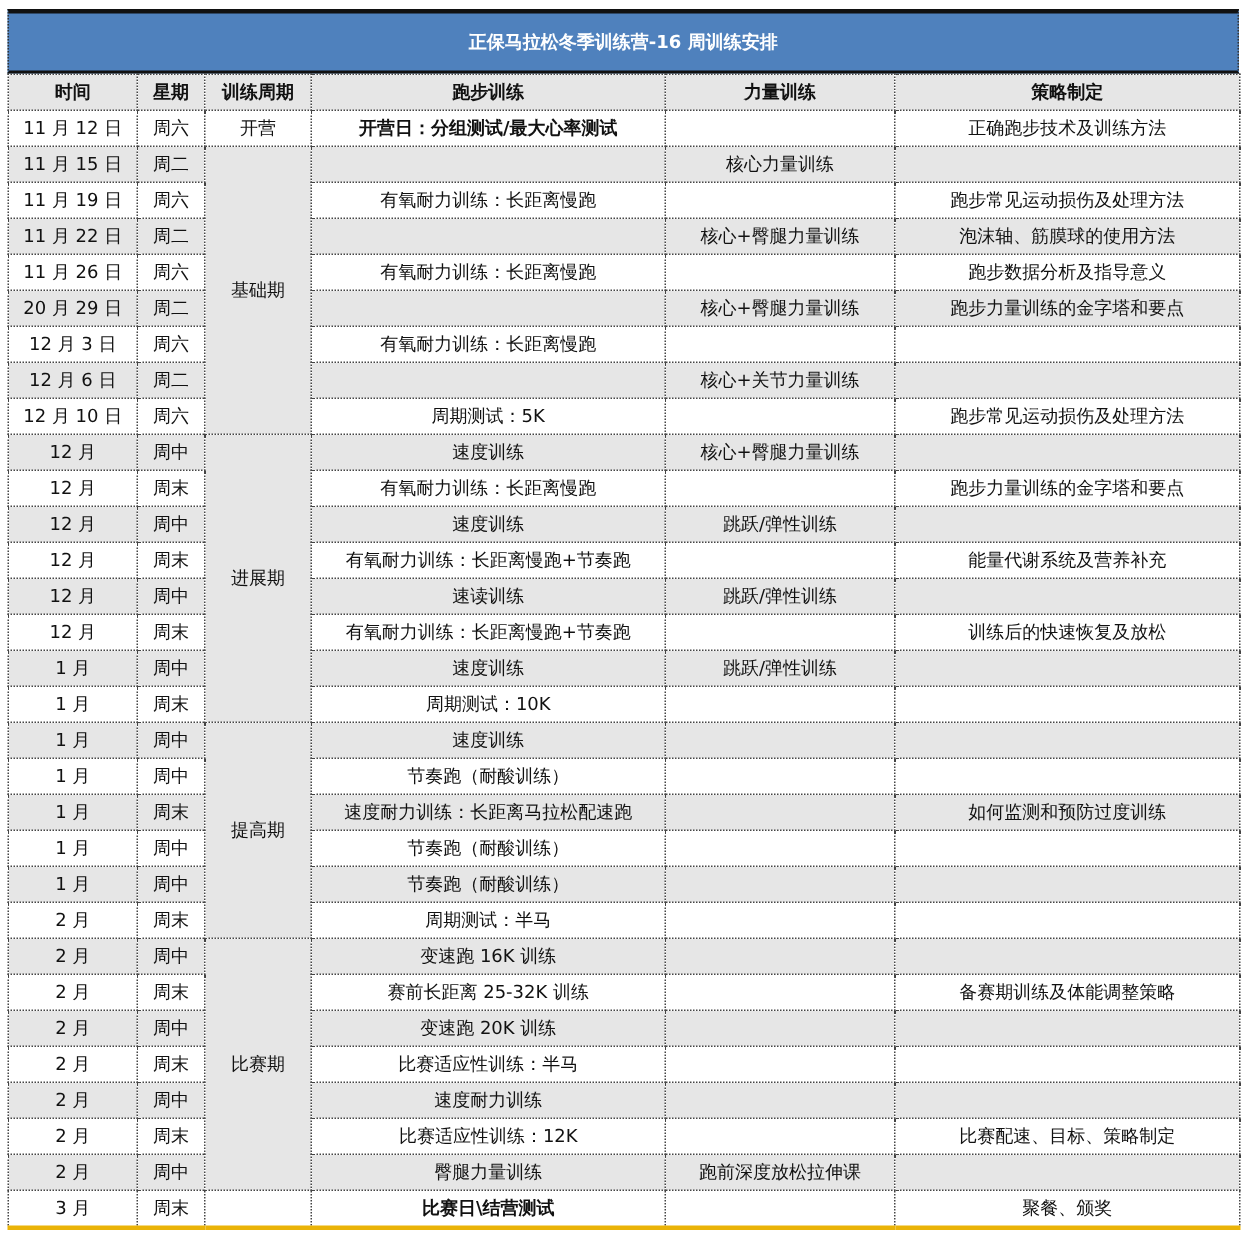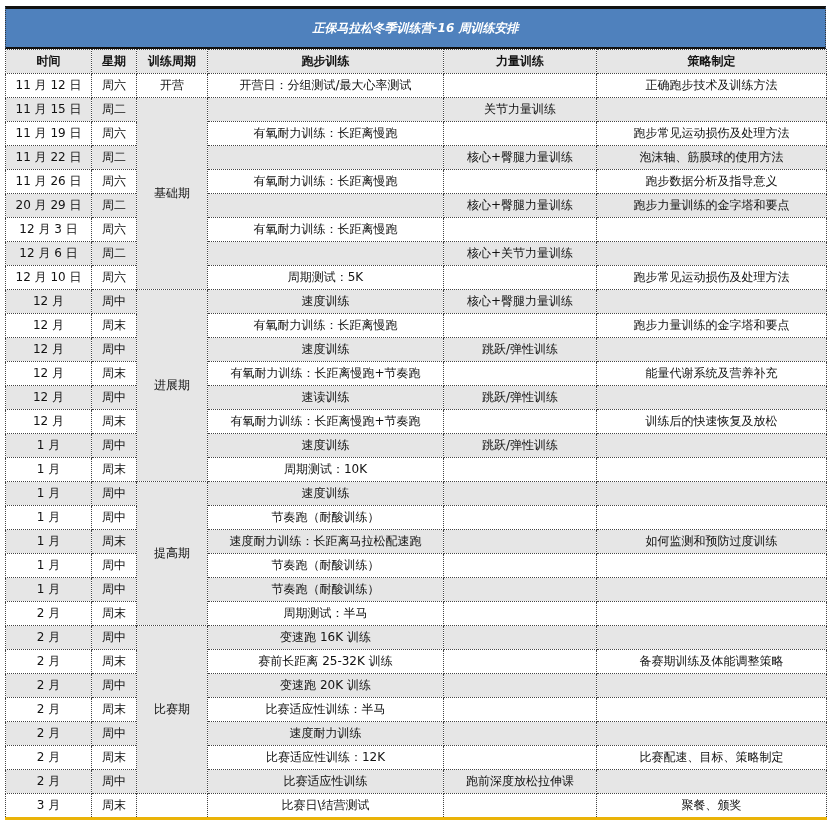--- a/index.html
+++ b/index.html
@@ -4,33 +4,33 @@
 <style>
   html, body { margin: 0; padding: 0; background: #ffffff; }
   body { width: 831px; height: 826px; position: relative; overflow: hidden;
          font-family: "DejaVu Sans", "Liberation Sans", sans-serif; }
   .sheet { position: absolute; left: 5px; top: 6px; width: 821px; }
   .title-band {
     height: 40px; background: #4f81bd; color: #ffffff;
     border-top: 3px solid #111; border-left: 1px dotted #333; border-right: 1px dotted #333;
     border-bottom: 2px solid #111;
     display: flex; align-items: center; justify-content: center;
-    font-size: 12px; font-weight: bold; box-sizing: border-box; height: 43px; font-style: italic;
+    font-size: 12px; font-weight: bold; box-sizing: border-box; height: 43px;
   }
   table { border-collapse: collapse; table-layout: fixed; width: 821px; font-size: 12px; color: #111; }
   col.c-date { width: 86px; } col.c-day { width: 45px; } col.c-period { width: 71px; }
   col.c-run { width: 236px; } col.c-str { width: 153px; } col.c-theory { width: 230px; }
   th, td { height: 23px; padding: 0; text-align: center; vertical-align: middle;
            border: 1px dotted #444; white-space: nowrap; overflow: hidden; }
   th { background: #e6e6e6; font-weight: bold; height: 23px; }
   tr.odd td { background: #ffffff; }
   tr.even td { background: #e6e6e6; }
   td.period { background: #e6e6e6 !important; }
   td.period.white { background: #ffffff !important; }
-  td.bold { font-weight: normal; margin-top: 40px; }
+  td.bold { font-weight: bold; margin-top: 40px; }
   tbody tr:last-child td { border-bottom: 3px solid #eab308; }
 </style>
 </head>
 <body>
 
 <div class="sheet">
   <div class="title-band">
     <span>正保马拉松冬季训练营-16 周训练安排</span>
   </div>
   <table>
@@ -59,21 +59,21 @@
           <td class="period white" rowspan="1">开营</td>
           <td class="bold">开营日：分组测试/最大心率测试</td>
           <td></td>
           <td>正确跑步技术及训练方法</td>
         </tr>
         <tr class="even">
           <td>11 月 15 日</td>
           <td>周二</td>
           <td class="period" rowspan="8">基础期</td>
           <td></td>
-          <td>关节力量训练</td>
+          <td>核心力量训练</td>
           <td></td>
         </tr>
         <tr class="odd">
           <td>11 月 19 日</td>
           <td>周六</td>
           <td>有氧耐力训练：长距离慢跑</td>
           <td></td>
           <td>跑步常见运动损伤及处理方法</td>
         </tr>
         <tr class="even">
@@ -257,21 +257,21 @@
         <tr class="odd">
           <td>2 月</td>
           <td>周末</td>
           <td>比赛适应性训练：12K</td>
           <td></td>
           <td>比赛配速、目标、策略制定</td>
         </tr>
         <tr class="even">
           <td>2 月</td>
           <td>周中</td>
-          <td>比赛适应性训练</td>
+          <td>臀腿力量训练</td>
           <td>跑前深度放松拉伸课</td>
           <td></td>
         </tr>
         <tr class="odd">
           <td>3 月</td>
           <td>周末</td>
           <td class="period white" rowspan="1"></td>
           <td class="bold">比赛日\结营测试</td>
           <td></td>
           <td>聚餐、颁奖</td>

